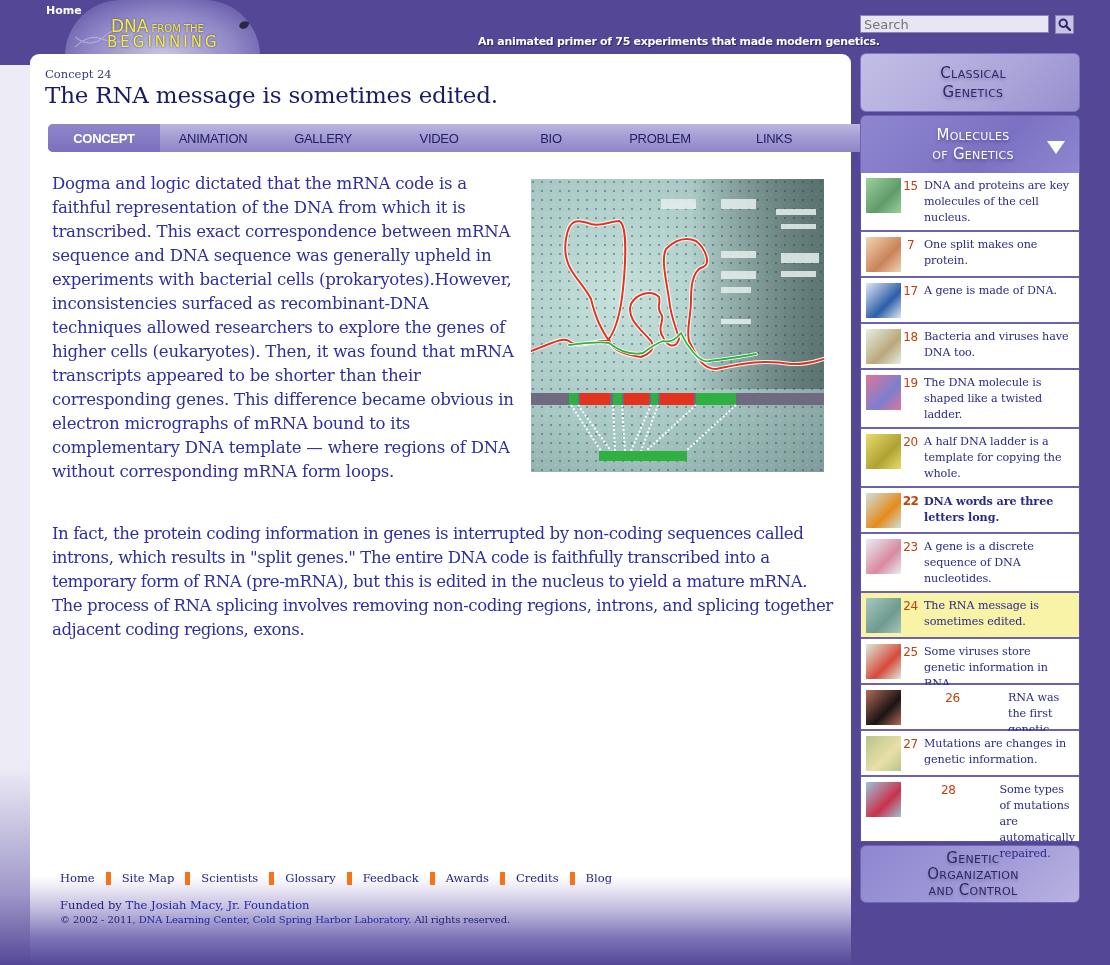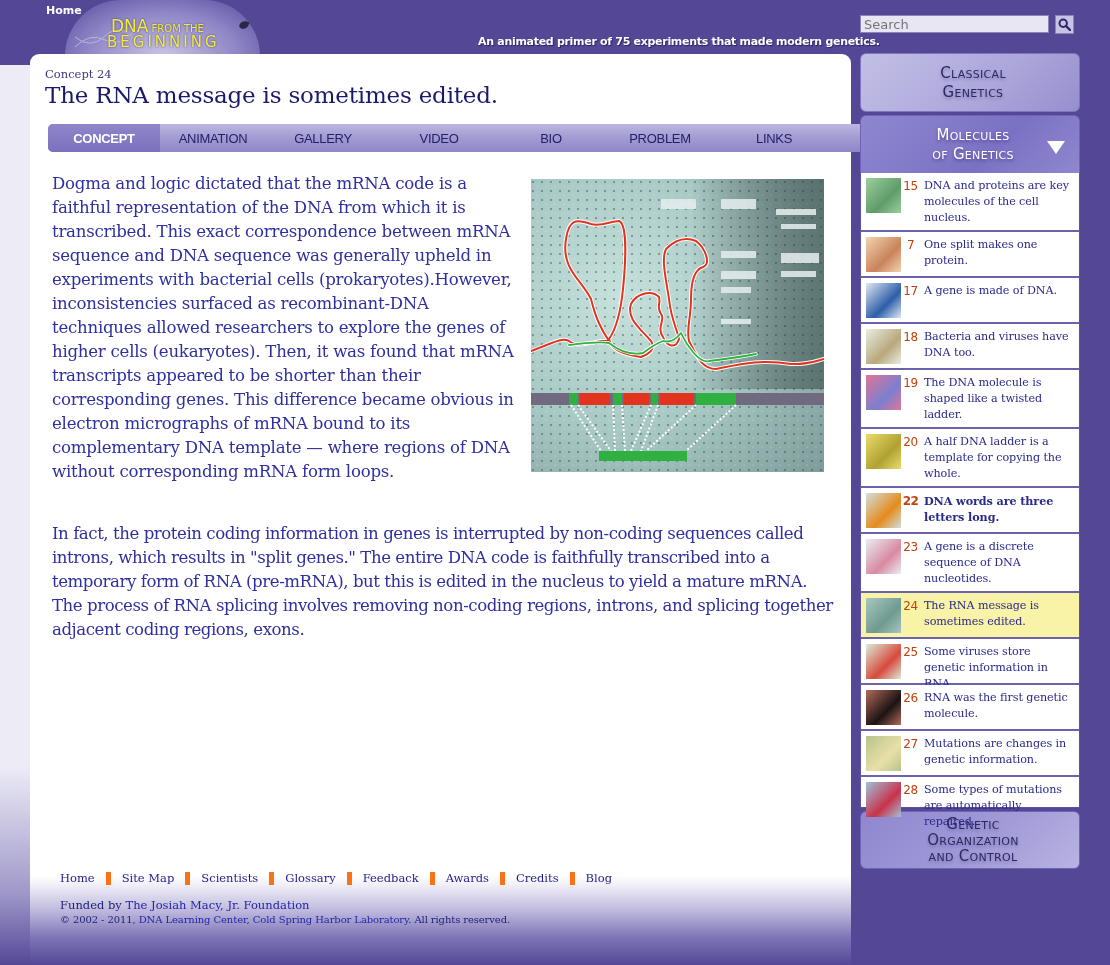--- a/index.html
+++ b/index.html
@@ -328,31 +328,31 @@
       <div class="citem active" style="height: 46px;">
         <div class="thumb" style="background: linear-gradient(135deg, rgb(168, 199, 192) 0%, rgb(111, 154, 143) 60%, rgb(168, 199, 192) 100%);"></div>
         <span class="num">24</span>
         <span class="ctext">The RNA message is sometimes edited.</span>
       </div>
       <div class="citem" style="height: 46px;">
         <div class="thumb" style="background: linear-gradient(135deg, rgb(220, 235, 216) 0%, rgb(215, 74, 61) 60%, rgb(220, 235, 216) 100%);"></div>
         <span class="num">25</span>
         <span class="ctext">Some viruses store genetic information in RNA.</span>
       </div>
-      <div class="citem" style="height: 46px;">
+      <div class="citem" style="height: 46px; gap: 42px;">
         <div class="thumb" style="background: linear-gradient(135deg, rgb(181, 106, 92) 0%, rgb(26, 20, 19) 60%, rgb(181, 106, 92) 100%);"></div>
         <span class="num">26</span>
         <span class="ctext">RNA was the first genetic molecule.</span>
       </div>
       <div class="citem" style="height: 46px;">
         <div class="thumb" style="background: linear-gradient(135deg, rgb(184, 196, 138) 0%, rgb(232, 224, 168) 60%, rgb(184, 196, 138) 100%);"></div>
         <span class="num">27</span>
         <span class="ctext">Mutations are changes in genetic information.</span>
       </div>
-      <div class="citem" style="height: 30px;">
+      <div class="citem" style="height: 64px; gap: 38px;">
         <div class="thumb" style="background: linear-gradient(135deg, rgb(159, 194, 217) 0%, rgb(200, 50, 74) 60%, rgb(159, 194, 217) 100%);"></div>
         <span class="num">28</span>
         <span class="ctext">Some types of mutations are automatically repaired.</span>
       </div>
     </div>
   <div class="section-btn genetic-org">
     <span class="line">Genetic</span>
     <span class="line">Organization</span>
     <span class="line">and Control</span>
   </div>

